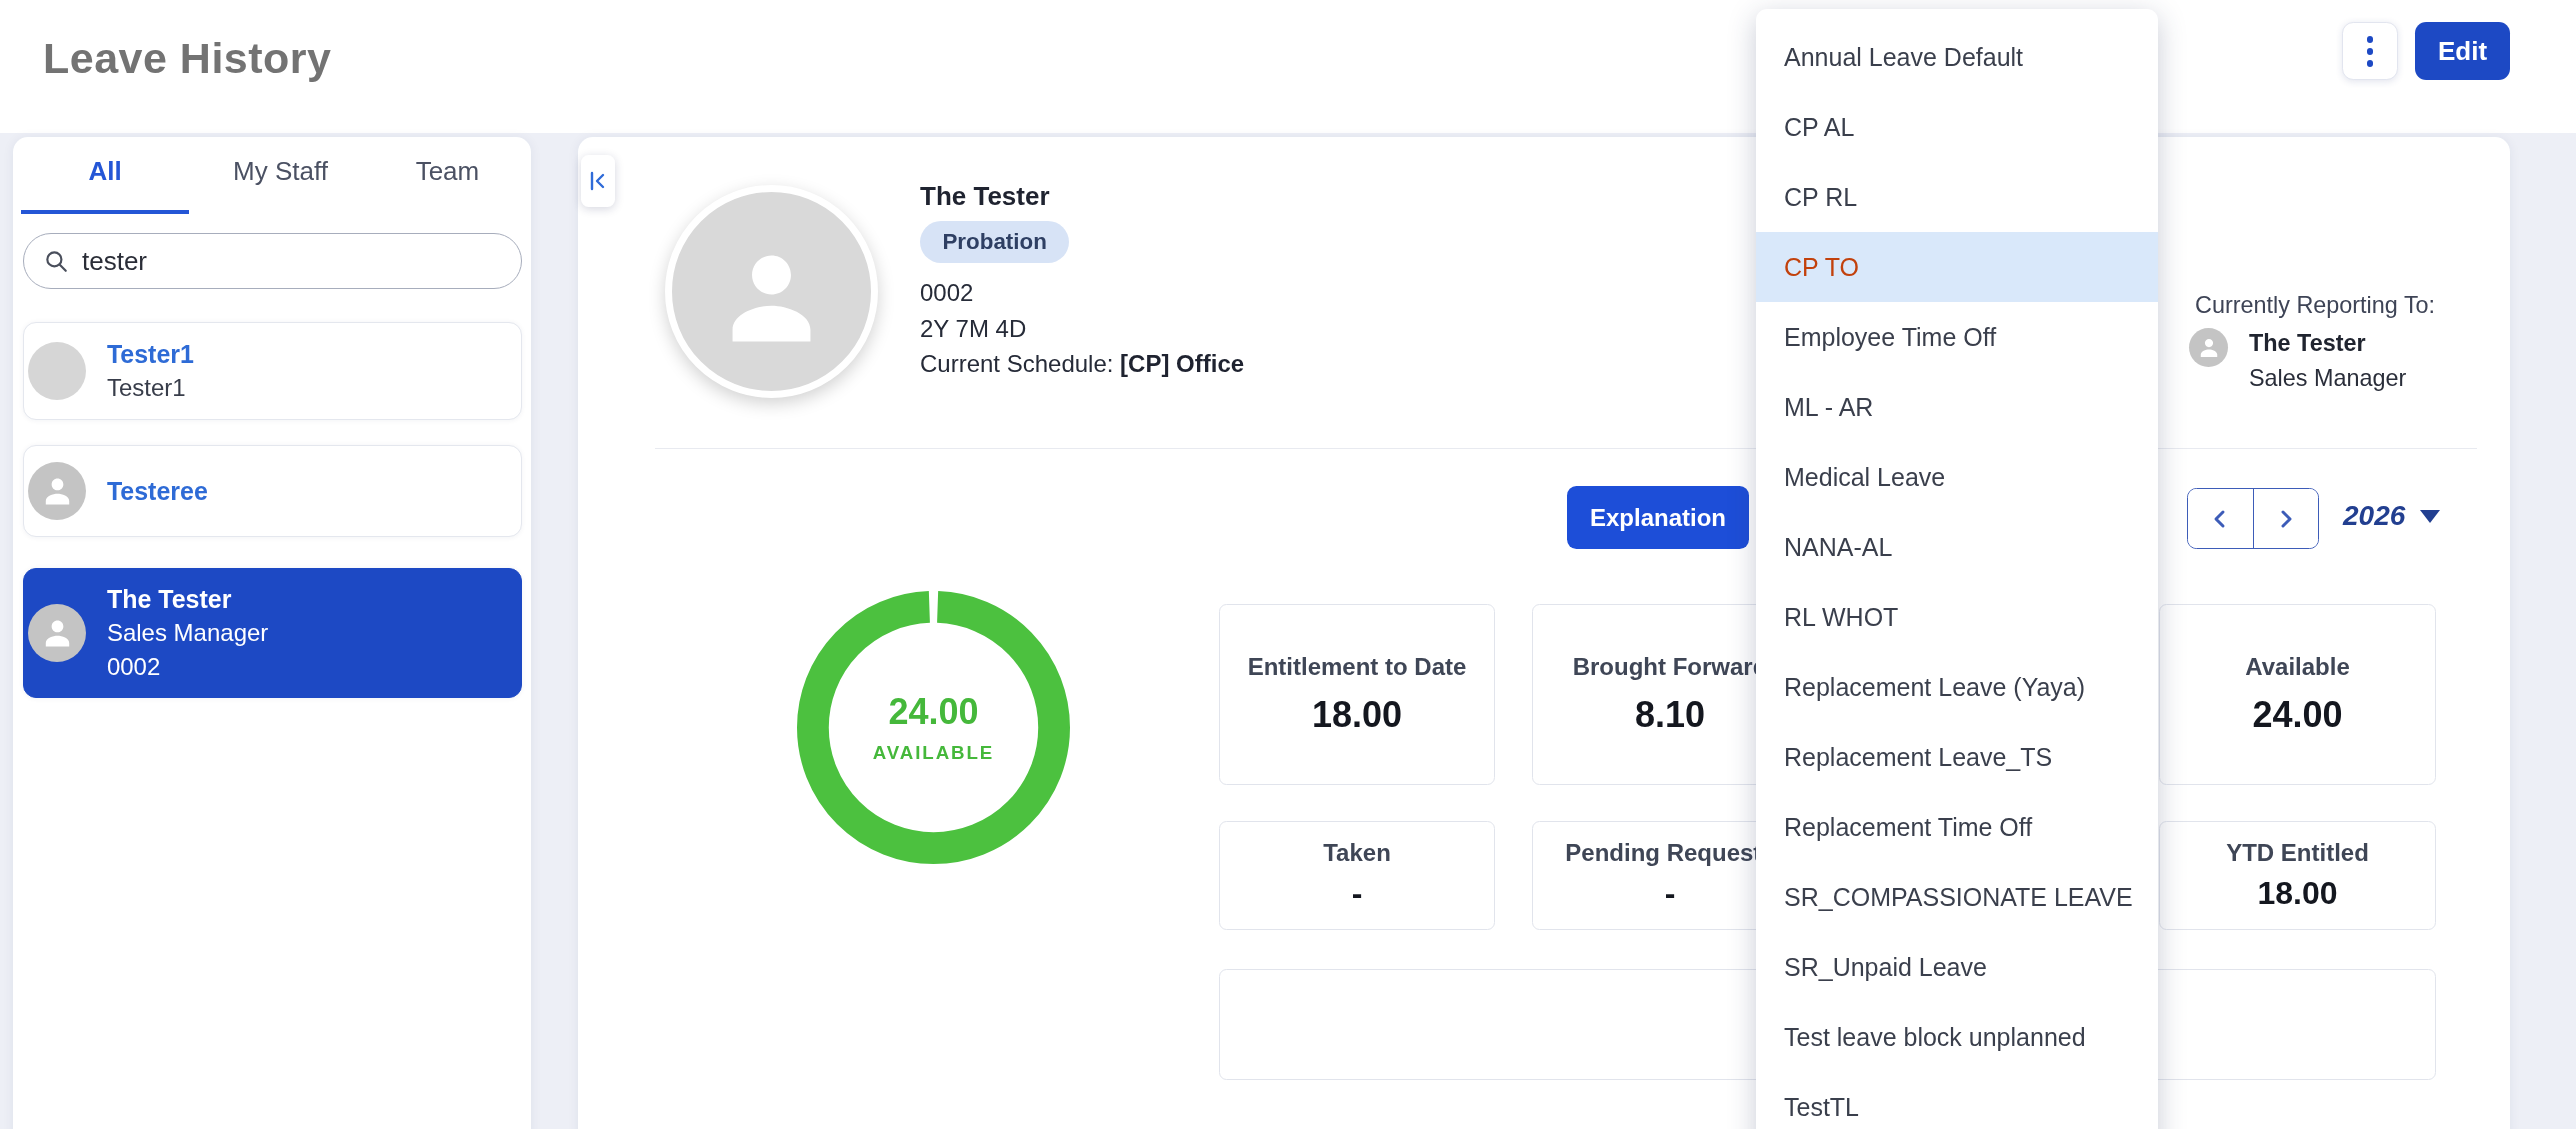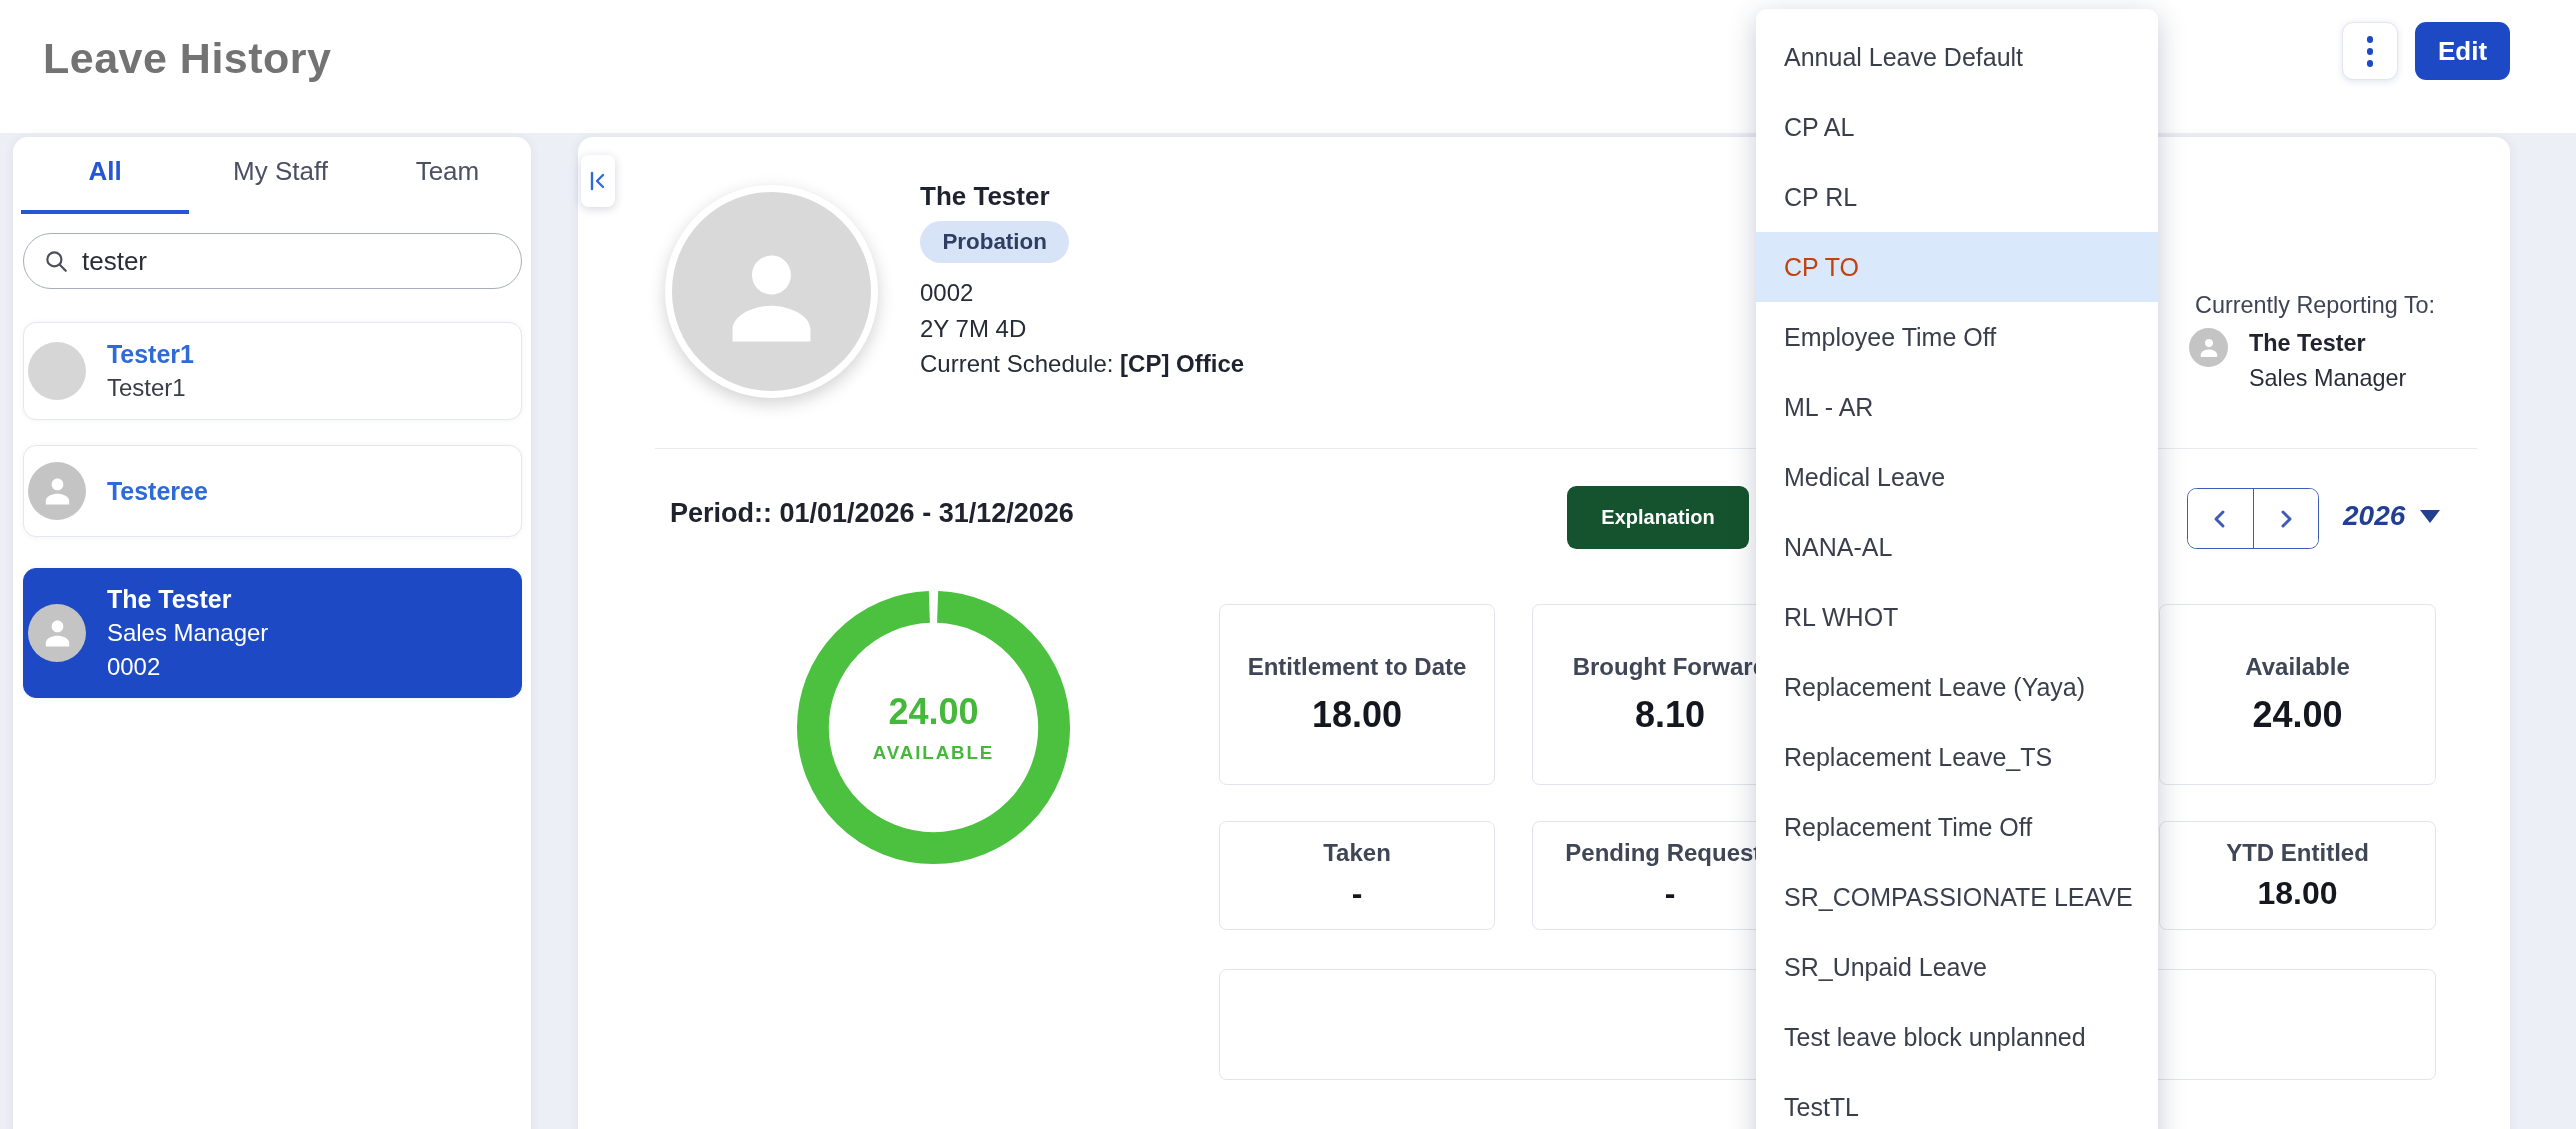--- a/index.html
+++ b/index.html
@@ -110,22 +110,22 @@
   }
   .report-avatar svg { width: 26px; height: 26px; }
   .report-name { position: absolute; left: 1671px; top: 193px; font-size: 23.4px; font-weight: 700; color: #20242f; }
   .report-role { position: absolute; left: 1671px; top: 228px; font-size: 23.4px; color: #2a2e3a; }
 
   .divider { position: absolute; left: 77px; top: 311px; width: 1822px; height: 0.9px; background: #e8eaf0; }
 
   .period-label { position: absolute; left: 92px; top: 361px; font-size: 27px; font-weight: 700; color: #20232e; }
   .explanation-btn {
     position: absolute; left: 989px; top: 349px; width: 182px; height: 63px;
-    background: #14532d; border: none; border-radius: 9.4px; color: #fff;
-    font-size: 20px; font-weight: 600; font-family: "Liberation Sans", sans-serif; cursor: pointer;
+    background: #1d4ed8; border: none; border-radius: 9.4px; color: #fff;
+    font-size: 24px; font-weight: 600; font-family: "Liberation Sans", sans-serif; cursor: pointer;
     display: flex; align-items: center; justify-content: center;
   }
   .pager {
     position: absolute; left: 1609px; top: 351px; width: 132px; height: 61px;
     border: 1.9px solid #3d5cb8; border-radius: 9.4px; background: #fff;
     display: flex; overflow: hidden;
   }
   .pager-btn { flex: 1; display: flex; align-items: center; justify-content: center; cursor: pointer; background: #fff; border: none; }
   .pager-btn:first-child { border-right: 1.9px solid #3d5cb8; }
   .year-select {
@@ -253,21 +253,20 @@
   <div class="report-avatar">
     <svg viewBox="0 0 24 24">
         <path d="M12 11.2c2.1 0 3.8-1.7 3.8-3.8S14.1 3.6 12 3.6 8.2 5.3 8.2 7.4 9.9 11.2 12 11.2zm0 2.2c-3 0-7.6 1.6-7.6 4.7v2.3h15.2v-2.3c0-3.1-4.6-4.7-7.6-4.7z" fill="#fff"></path>
       </svg>
   </div>
   <div class="report-name">The Tester</div>
   <div class="report-role">Sales Manager</div>
 
   <div class="divider"></div>
 
-  <div class="period-label">Period:: 01/01/2026 - 31/12/2026</div>
   <button class="explanation-btn">Explanation</button>
 
   <div class="pager">
     <button class="pager-btn">
       <svg class="pager-icon" width="24" height="24" viewBox="0 0 24 24">
           <polyline points="15 5 8 12 15 19"></polyline>
         </svg>
     </button>
     <button class="pager-btn">
       <svg class="pager-icon" width="24" height="24" viewBox="0 0 24 24">

